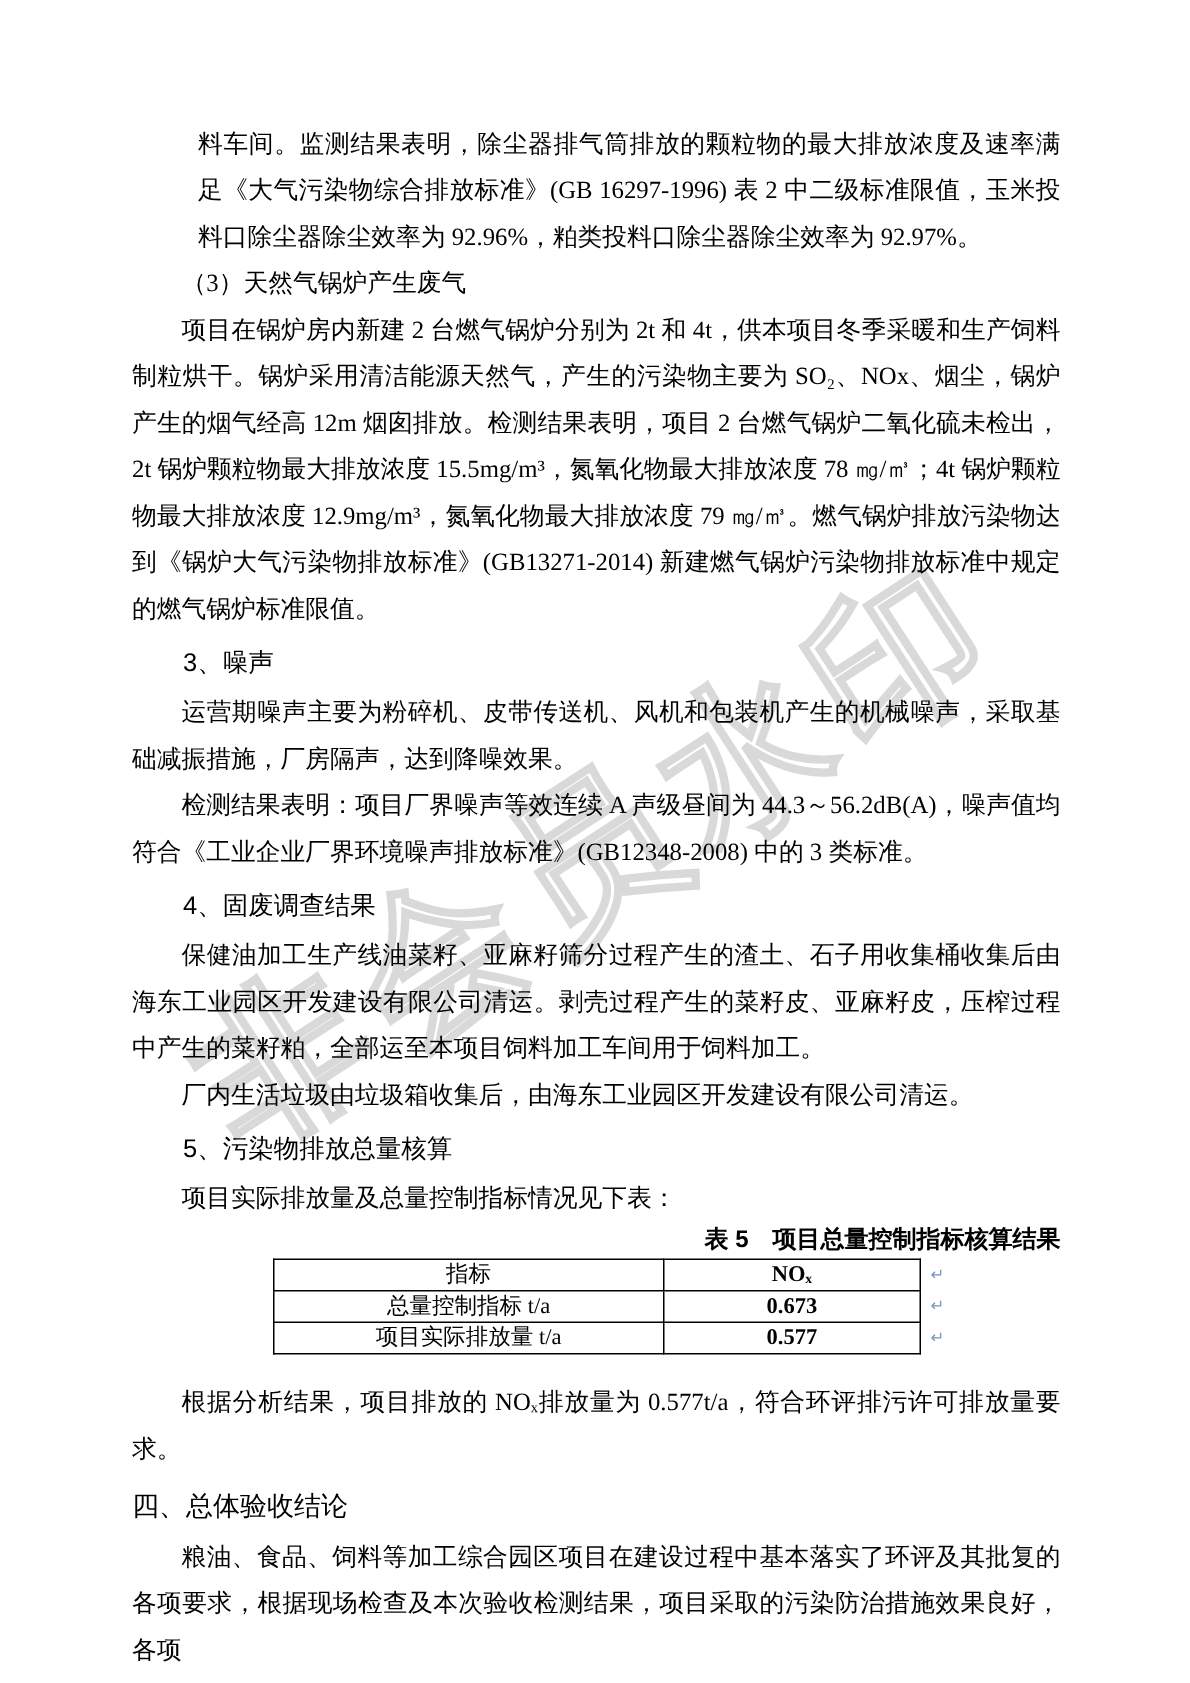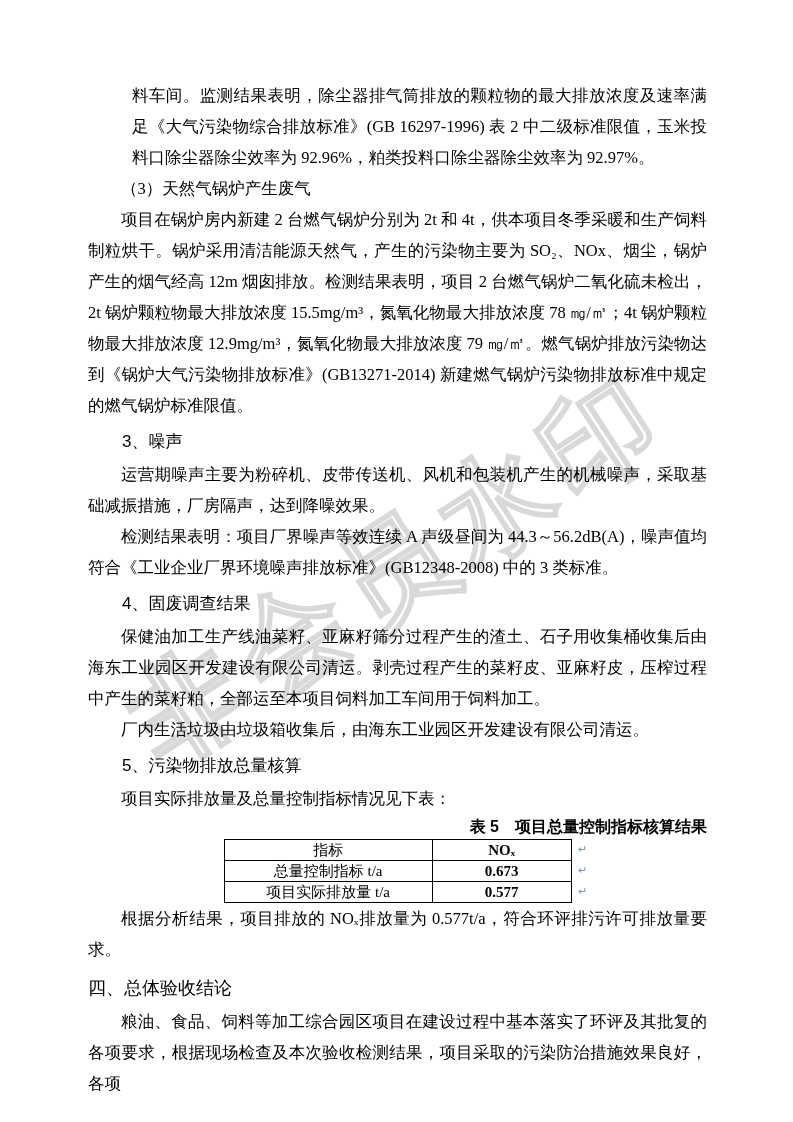--- a/index.html
+++ b/index.html
@@ -40,21 +40,21 @@
     margin-top:5px;margin-bottom:2px;
   }
   .hd-sub{text-indent:2em;font-size:17px;}
   .hd-main{text-indent:0;font-size:18px;margin-top:8px;}
   .tbl-caption{
     text-align:right;text-indent:0;
     font-family:"Liberation Sans","DejaVu Sans",sans-serif;
     font-weight:700;
     font-size:16px;line-height:22px;margin-top:2px;
   }
-  .tbl-wrap{position:relative;width:348px;margin:1px auto 0 auto;}
+  .tbl-wrap{position:relative;width:432px;margin:1px auto 16px auto;}
   table.tbl{
     border-collapse:collapse;width:100%;
     font-size:15px;
   }
   table.tbl td{
     border:1px solid #000;
     text-align:center;
     height:20px;line-height:20px;
     padding:0;
   }

